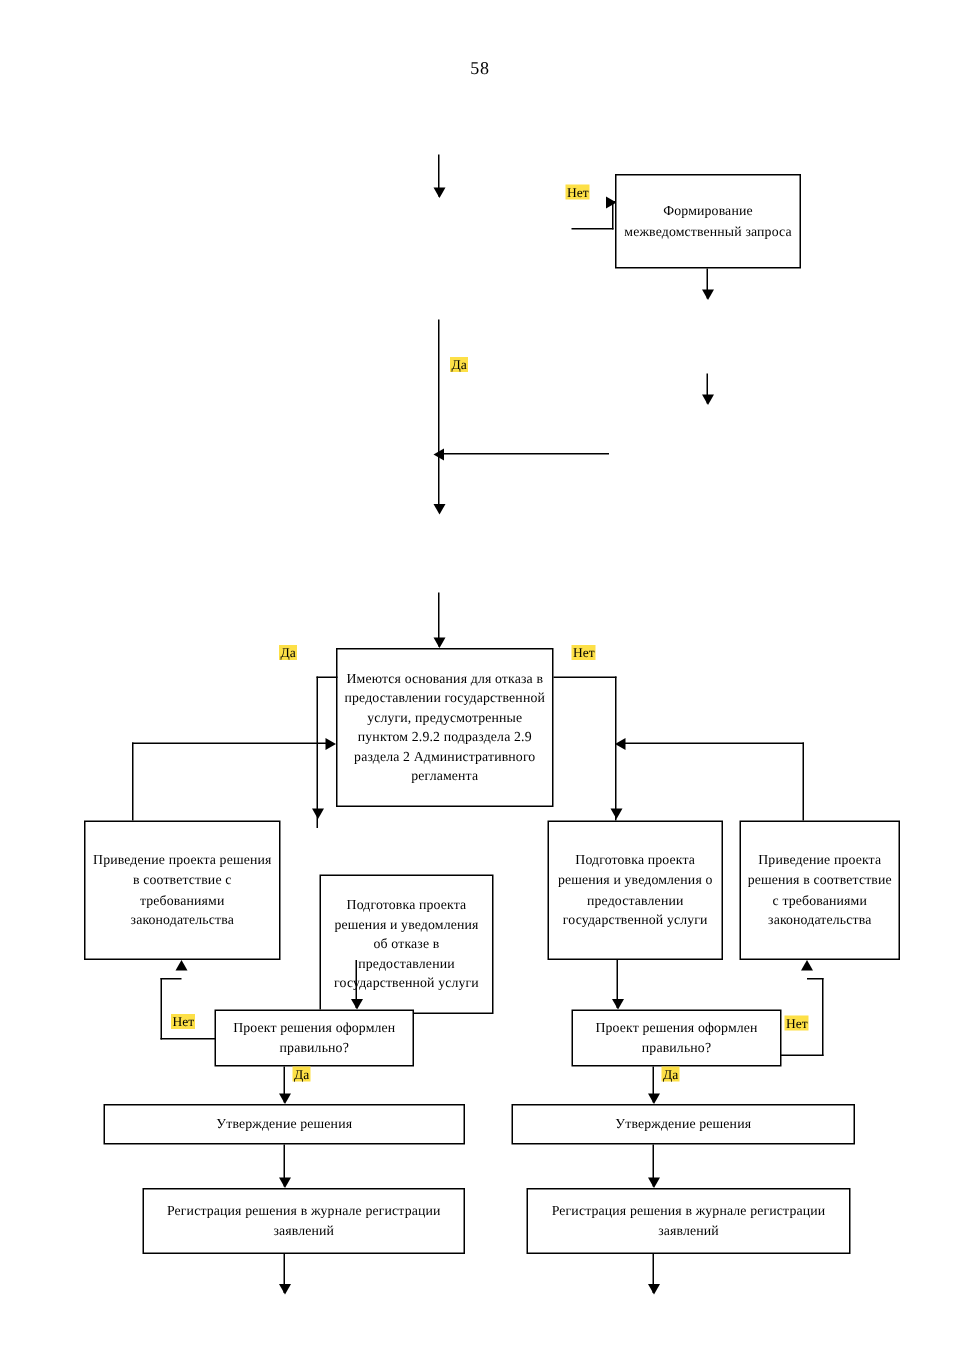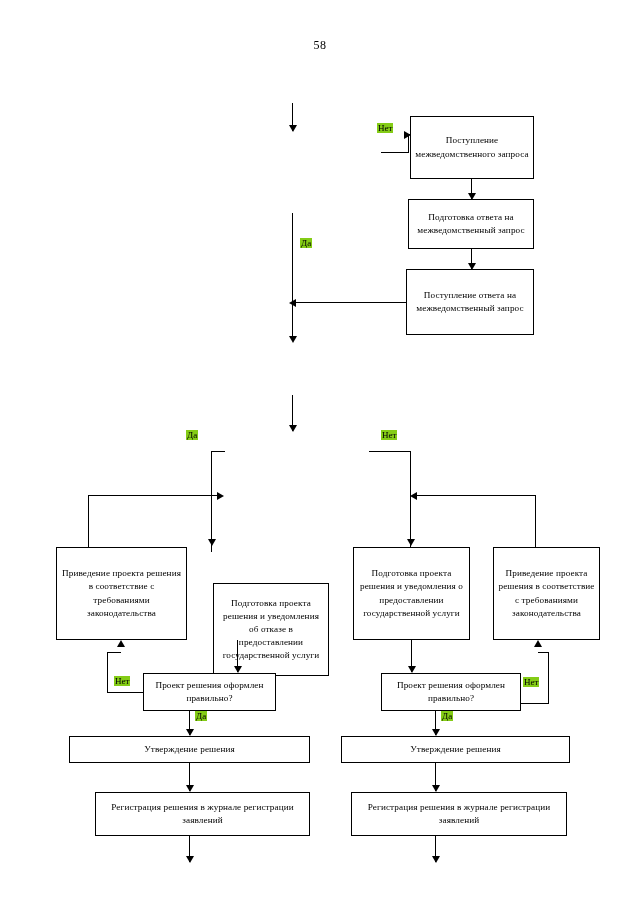--- a/index.html
+++ b/index.html
@@ -75,21 +75,21 @@
   }
   .arr-left {
     border-top: 4px solid transparent;
     border-bottom: 4px solid transparent;
     border-right: 7px solid #000000;
   }
 
   .edge-label {
     position: absolute;
     font-size: 9px;
-    background: #84cc16;
+    background: #fde047;
     padding: 0 1px;
     white-space: nowrap;
   }
 </style>
 </head>
 <body>
 
 <div id="page">
 
   <div class="page-number">58</div>
@@ -98,48 +98,45 @@
   <div class="arrow arr-down" style="left:288.5px; top:125px;"></div>
 
 
   <div class="ln hl" style="left:381px; top:152px; width:28px;"></div>
   <div class="ln vl" style="left:408px; top:135px; height:18px;"></div>
   <div class="ln hl" style="left:408px; top:134px; width:8px;"></div>
   <div class="arrow arr-right" style="left:404px; top:130.5px;"></div>
   <div class="edge-label" style="left:377px; top:123px;">Нет</div>
 
   <div class="node" style="left:410px; top:116px; width:124px; height:63px;">
-    <span>Поступление межведомственного запроса</span>
+    <span>Формирование межведомственный запроса</span>
   </div>
 
   <div class="ln vl" style="left:471px; top:179px; height:20px;"></div>
   <div class="arrow arr-down" style="left:467.5px; top:193px;"></div>
 
-  <div class="node" style="left:408px; top:199px; width:126px; height:50px;">
-    <span>Подготовка ответа на межведомственный запрос</span>
-  </div>
 
   <div class="ln vl" style="left:471px; top:249px; height:20px;"></div>
   <div class="arrow arr-down" style="left:467.5px; top:263px;"></div>
 
-  <div class="node" style="left:406px; top:269px; width:128px; height:66px;">
-    <span>Поступление ответа на межведомственный запрос</span>
-  </div>
 
   <div class="ln hl" style="left:295px; top:302px; width:111px;"></div>
   <div class="arrow arr-left" style="left:289px; top:298.5px;"></div>
 
   <div class="ln vl" style="left:292px; top:213px; height:127px;"></div>
   <div class="arrow arr-down" style="left:288.5px; top:336px;"></div>
   <div class="edge-label" style="left:300px; top:238px;">Да</div>
 
 
   <div class="ln vl" style="left:292px; top:395px; height:36px;"></div>
   <div class="arrow arr-down" style="left:288.5px; top:425px;"></div>
 
+  <div class="node" style="left:224px; top:432px; width:145px; height:106px;">
+    <span>Имеются основания для отказа в предоставлении государственной услуги, предусмотренные пунктом 2.9.2 подраздела 2.9 раздела 2 Административного регламента</span>
+  </div>
 
   <div class="ln hl" style="left:211px; top:451px; width:14px;"></div>
   <div class="ln vl" style="left:211px; top:451px; height:101px;"></div>
   <div class="arrow arr-down" style="left:207.5px; top:539px;"></div>
   <div class="edge-label" style="left:186px; top:430px;">Да</div>
 
   <div class="ln hl" style="left:369px; top:451px; width:42px;"></div>
   <div class="ln vl" style="left:410px; top:451px; height:101px;"></div>
   <div class="arrow arr-down" style="left:406.5px; top:539px;"></div>
   <div class="edge-label" style="left:381px; top:430px;">Нет</div>
@@ -153,21 +150,21 @@
   <div class="arrow arr-left" style="left:410px; top:491.5px;"></div>
 
   <div class="node" style="left:56px; top:547px; width:131px; height:93px;">
     <span>Приведение проекта решения в соответствие с требованиями законодательства</span>
   </div>
 
   <div class="node" style="left:213px; top:547px; width:116px; height:93px;margin-top:36px;">
     <span>Подготовка проекта решения и уведомления об отказе в предоставлении государственной услуги</span>
   </div>
 
-  <div class="node" style="left:353px; top:547px; width:117px; height:93px;">
+  <div class="node" style="left:365px; top:547px; width:117px; height:93px;">
     <span>Подготовка проекта решения и уведомления о предоставлении государственной услуги</span>
   </div>
 
   <div class="node" style="left:493px; top:547px; width:107px; height:93px;">
     <span>Приведение проекта решения в соответствие с требованиями законодательства</span>
   </div>
 
   <div class="ln vl" style="left:237px; top:640px; height:32px;"></div>
   <div class="arrow arr-down" style="left:233.5px; top:666px;"></div>
 

